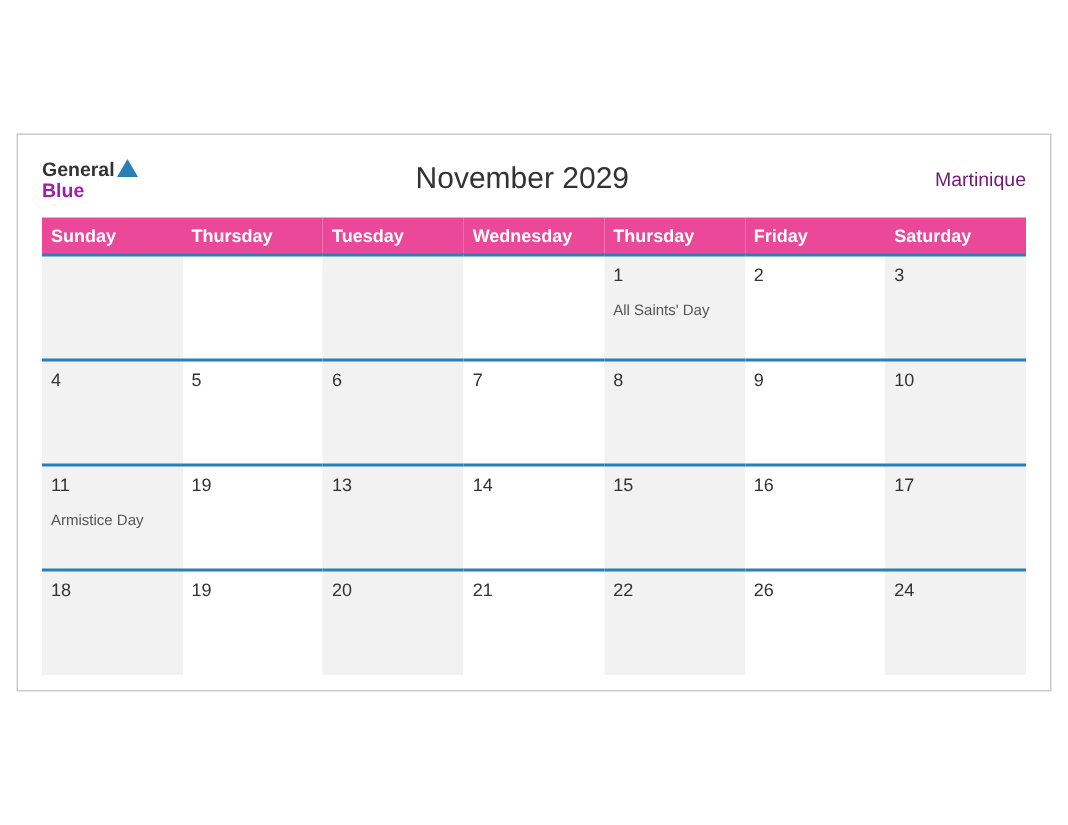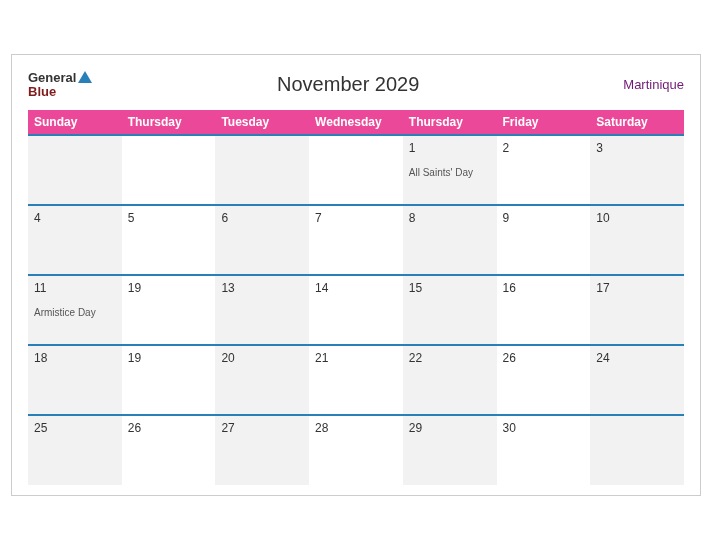--- a/index.html
+++ b/index.html
@@ -30,21 +30,21 @@
       line-height: 1;
     }
     .logo-general {
       font-size: 13px;
       font-weight: bold;
       color: #333;
     }
     .logo-blue {
       font-size: 13px;
       font-weight: bold;
-      color: #7f1d1d;
+      color: #a21caf;
     }
     .logo-icon {
       display: inline-block;
       width: 0;
       height: 0;
       border-left: 7px solid transparent;
       border-right: 7px solid transparent;
       border-bottom: 12px solid #2980b9;
       margin-left: 2px;
       vertical-align: middle;
@@ -212,36 +212,15 @@
           <td class="grey-bg">
             <span class="day-number">22</span>
           </td>
           <td>
             <span class="day-number">26</span>
           </td>
           <td class="grey-bg">
             <span class="day-number">24</span>
           </td>
         </tr>
-        <tr>
-          <td class="grey-bg">
-            <span class="day-number">25</span>
-          </td>
-          <td>
-            <span class="day-number">26</span>
-          </td>
-          <td class="grey-bg">
-            <span class="day-number">27</span>
-          </td>
-          <td>
-            <span class="day-number">28</span>
-          </td>
-          <td class="grey-bg">
-            <span class="day-number">29</span>
-          </td>
-          <td>
-            <span class="day-number">30</span>
-          </td>
-          <td class="grey-bg"></td>
-        </tr>
       </tbody>
   </table>
 </div>
 
 </body></html>

